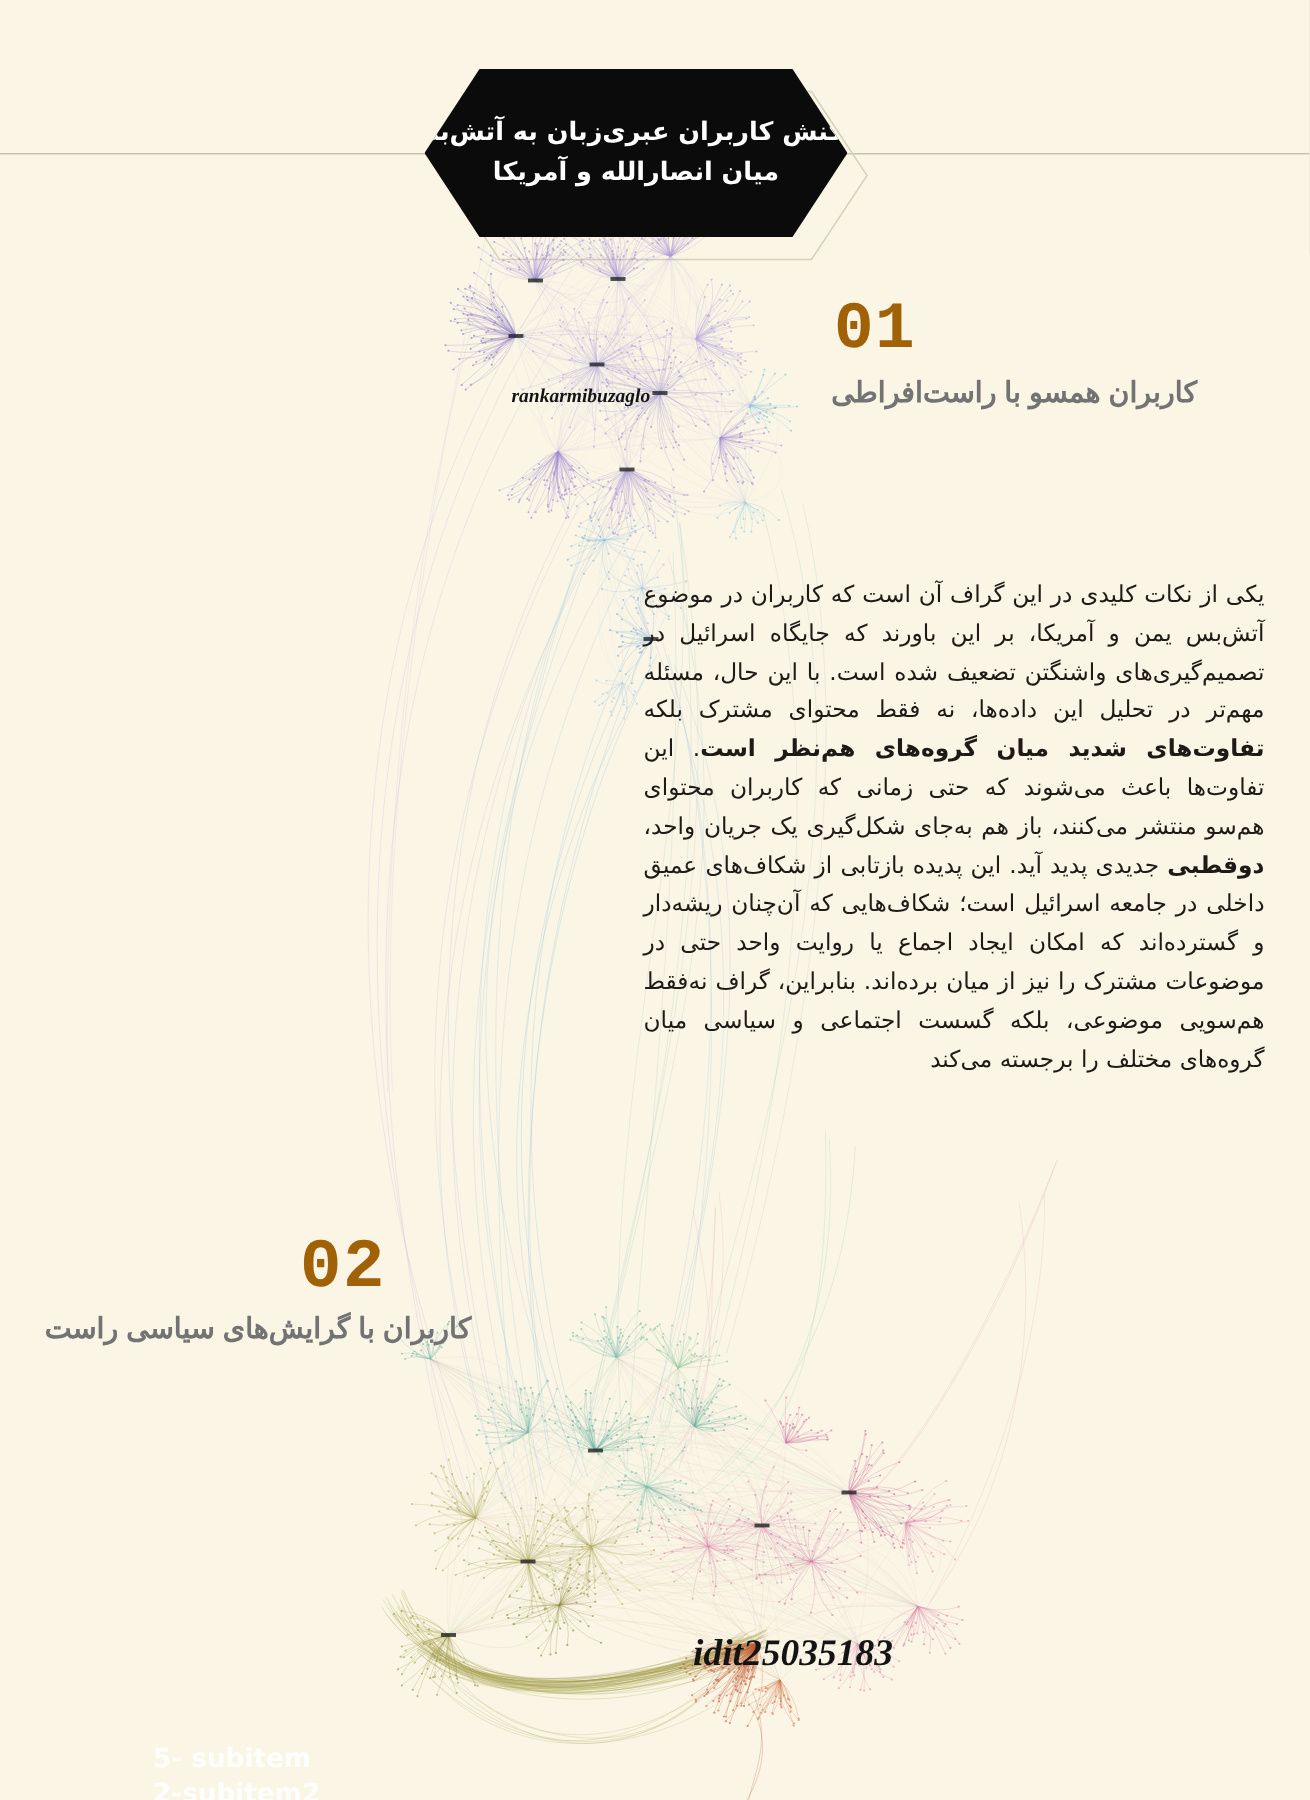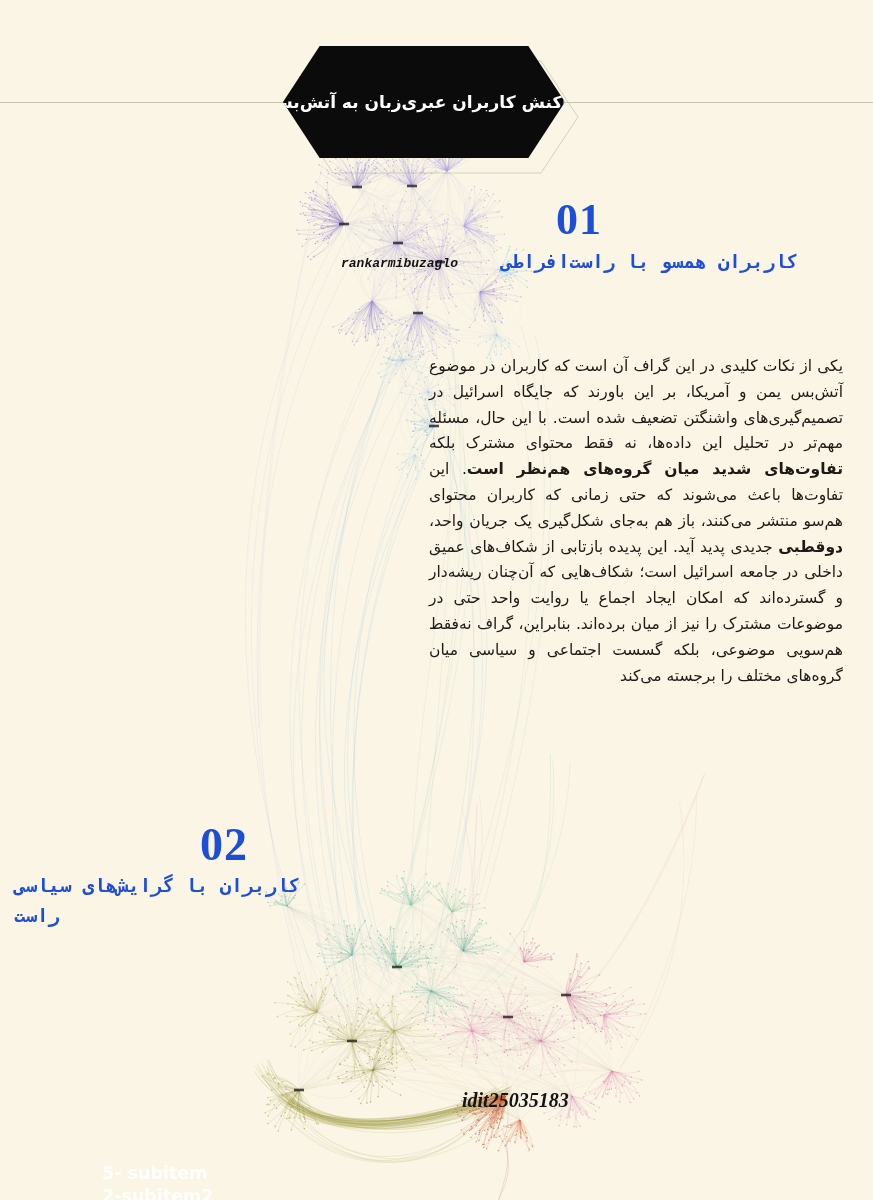--- a/index.html
+++ b/index.html
@@ -19,37 +19,37 @@
   }
   .badge .l1,.badge .l2{
     color:#ffffff;font-weight:bold;font-size:17px;line-height:27px;white-space:nowrap;
   }
   .net{position:absolute;left:0;top:0;z-index:2;pointer-events:none;}
   .graph-label{
     position:absolute;z-index:4;
     font-family:"Liberation Serif",serif;font-style:italic;font-weight:bold;color:#141414;
     white-space:nowrap;
   }
-  #lbl-top{left:341px;top:256px;font-size:13px;font-family:Liberation Mono, monospace;}
+  #lbl-top{left:341px;top:256px;font-size:13px;}
   #lbl-bl{left:206px;top:1070px;font-size:27px;}
-  #lbl-br{left:462px;top:1089px;font-size:20px;}
+  #lbl-br{left:462px;top:1089px;font-size:25px;}
   .sec-num{
-    position:absolute;z-index:4;font-weight:bold;color:#1d4ed8;letter-spacing:1px;
-    font-family:Liberation Serif, serif;line-height:1;
+    position:absolute;z-index:4;font-weight:bold;color:#a16207;letter-spacing:1px;
+    font-family:Liberation Mono, monospace;line-height:1;
   }
   #num1{left:556px;top:198px;font-size:44px;}
   #num2{left:200px;top:822px;font-size:46px;}
   .sec-title{
-    position:absolute;z-index:4;direction:rtl;font-weight:bold;color:#1d4ed8;
-    font-family:Liberation Mono, monospace;
+    position:absolute;z-index:4;direction:rtl;font-weight:bold;color:#737373;
+    font-family:Liberation Sans, sans-serif;
   }
   #title1{right:75px;top:250px;font-size:19px;white-space:nowrap;}
-  #title2{left:14px;top:872px;width:316px;font-size:19px;line-height:30px;text-align:left;}
+  #title2{left:14px;top:872px;width:316px;font-size:19px;line-height:30px;text-align:center;}
   .article{
-    position:absolute;z-index:4;right:30px;top:354px;width:414px;
+    position:absolute;z-index:4;right:30px;top:384px;width:414px;
     direction:rtl;text-align:justify;text-align-last:right;
     font-size:15.5px;line-height:25.8px;color:#1e1a16;
   }
   .article .bold{font-weight:bold;}
   .footnotes{
     position:absolute;z-index:4;left:102px;top:1162px;
     color:#ffffff;font-size:17.5px;line-height:23px;font-weight:bold;opacity:.95;
   }
 </style>
 </head>
@@ -199,20 +199,21 @@
         <path d="M540.8 953.5l.2 0M520.6 949.0l.2 0M539.3 945.2l.2 0M537.3 946.4l.2 0M550.7 956.7l.2 0M528.6 951.7l.2 0M547.8 953.9l.2 0M544.7 958.7l.2 0M524.1 931.6l.2 0M551.4 958.2l.2 0M528.7 952.2l.2 0M545.2 955.1l.2 0M526.7 943.3l.2 0M535.9 947.6l.2 0M554.1 953.7l.2 0M510.2 933.7l.2 0M528.7 949.3l.2 0M534.7 943.1l.2 0M537.5 966.9l.2 0M551.5 959.8l.2 0M531.2 942.7l.2 0M526.6 950.1l.2 0M520.0 947.6l.2 0M529.7 951.2l.2 0M531.6 954.4l.2 0M522.2 951.2l.2 0M532.1 957.8l.2 0M524.4 949.1l.2 0M532.7 938.4l.2 0M551.9 959.7l.2 0" fill="none" stroke="#d077a4" stroke-width="1.3" stroke-opacity="0.6" stroke-linecap="round"></path>
         <path d="M505 1096Q487.2 1097.3 474.6 1107.4M505 1096Q505.4 1109.1 497.7 1118.7M505 1096Q478.2 1099.7 461.9 1119.7M505 1096Q497.9 1113.5 491.6 1127.7M505 1096Q504.4 1126.6 483.8 1147.5M505 1096Q488.8 1109.5 469.5 1110.7M505 1096Q498.4 1110.3 493.9 1122.4M505 1096Q506.6 1108.4 500.4 1118.3M505 1096Q484.8 1103.4 475.8 1122.1M505 1096Q503.0 1109.0 499.5 1119.3M505 1096Q492.3 1103.5 478.8 1101.9M505 1096Q493.6 1098.0 484.1 1098.2M505 1096Q486.2 1113.0 471.9 1128.1M505 1096Q503.6 1104.6 498.2 1110.3M505 1096Q492.5 1120.2 469.5 1130.6M505 1096Q484.0 1098.5 470.3 1112.3M505 1096Q495.7 1101.9 485.5 1100.5M505 1096Q495.4 1107.2 486.1 1114.8M505 1096Q499.8 1118.9 479.7 1130.3M505 1096Q492.0 1110.4 474.5 1113.9M505 1096Q502.9 1119.3 494.0 1137.1M505 1096Q489.0 1120.9 470.8 1137.4M505 1096Q502.4 1104.4 501.8 1111.7M505 1096Q499.9 1110.6 497.2 1123.0M505 1096Q495.0 1107.6 496.9 1122.6M505 1096Q492.0 1122.3 482.6 1144.4M505 1096Q491.4 1108.7 491.6 1127.0M505 1096Q485.1 1111.5 461.5 1110.4M505 1096Q494.2 1107.0 481.9 1111.8M505 1096Q496.4 1095.7 490.5 1101.8M505 1096Q481.9 1089.5 461.7 1101.0M505 1096Q497.7 1107.2 489.4 1114.7M505 1096Q503.4 1113.9 498.2 1128.1M505 1096Q495.6 1100.0 486.9 1100.0M505 1096Q492.6 1100.4 481.4 1099.7M505 1096Q483.7 1093.8 467.6 1106.6M505 1096Q502.6 1105.2 495.8 1110.7M505 1096Q484.4 1118.6 463.7 1133.2M505 1096Q502.5 1117.9 484.4 1130.4M505 1096Q501.2 1119.0 495.9 1137.3M505 1096Q494.0 1111.4 493.5 1128.4M505 1096Q477.1 1099.4 457.6 1114.9M505 1096Q496.0 1106.0 494.2 1117.9M505 1096Q493.8 1096.8 487.0 1105.8M505 1096Q488.6 1103.9 473.8 1106.9M505 1096Q478.5 1099.3 457.4 1105.5M505 1096Q501.0 1106.4 492.3 1111.7M505 1096Q481.9 1095.1 463.3 1101.6M505 1096Q495.4 1111.9 490.5 1126.5M505 1096Q493.8 1111.3 475.9 1114.5M505 1096Q482.4 1115.1 453.5 1112.0M505 1096Q480.8 1108.4 459.8 1116.0M505 1096Q493.7 1103.6 481.1 1102.7M505 1096Q484.5 1094.9 468.8 1105.4M505 1096Q490.2 1115.5 479.2 1132.3M505 1096Q495.4 1104.2 483.3 1103.3M505 1096Q492.8 1116.5 491.3 1137.1M505 1096Q482.8 1116.9 461.3 1130.2M505 1096Q491.4 1104.5 478.7 1108.5M505 1096Q493.5 1096.0 485.3 1103.1M505 1096Q492.0 1111.9 472.2 1113.9M505 1096Q504.9 1105.6 501.0 1113.1M505 1096Q498.0 1112.1 490.2 1124.2M505 1096Q493.1 1111.8 478.8 1120.6M505 1096Q496.1 1125.4 486.5 1148.6M505 1096Q499.7 1105.2 498.7 1114.3M505 1096Q514.0 1124.9 498.3 1150.7M505 1096Q484.1 1094.9 467.1 1099.4M505 1096Q479.5 1098.8 463.6 1117.7M505 1096Q486.7 1104.3 477.3 1119.8M505 1096Q493.9 1095.8 486.2 1103.4M505 1096Q492.3 1101.4 482.2 1106.7M505 1096Q492.6 1105.5 480.9 1111.2M505 1096Q495.0 1101.3 492.7 1112.6M505 1096Q491.5 1110.1 473.8 1113.1M505 1096Q497.4 1108.7 490.5 1118.7M505 1096Q495.4 1106.8 496.0 1120.7M505 1096Q492.9 1112.2 477.6 1120.5M505 1096Q498.7 1103.4 493.8 1109.8M505 1096Q494.2 1108.4 488.7 1121.1M505 1096Q480.4 1109.8 455.7 1109.7M505 1096Q486.0 1117.0 478.8 1140.4M505 1096Q500.4 1110.5 490.7 1119.8M505 1096Q481.0 1103.1 471.1 1126.4M505 1096Q497.5 1101.3 490.7 1104.7M505 1096Q482.0 1110.3 462.3 1120.5M505 1096Q500.9 1105.2 498.5 1113.2M505 1096Q484.9 1106.4 465.2 1106.1M505 1096Q477.0 1094.8 456.7 1112.3M505 1096Q493.9 1104.2 491.7 1117.3M505 1096Q505.5 1108.2 501.8 1117.9M505 1096Q493.0 1099.7 483.0 1102.1M505 1096Q491.9 1110.5 478.7 1119.8M505 1096Q483.9 1116.9 476.1 1141.8M505 1096Q486.7 1109.5 476.1 1125.4M505 1096Q496.4 1104.2 486.7 1107.5M505 1096Q494.1 1118.9 479.2 1134.3M505 1096Q481.7 1116.3 463.9 1134.3M505 1096Q487.4 1119.1 484.0 1144.4M505 1096Q487.6 1096.1 476.1 1109.0M505 1096Q492.3 1119.2 475.5 1134.0M505 1096Q492.7 1101.2 483.7 1107.6M505 1096Q495.9 1120.3 488.7 1140.2M505 1096Q506.2 1108.1 502.8 1117.9M505 1096Q491.5 1100.0 485.5 1112.6M505 1096Q486.5 1114.6 470.9 1129.3M505 1096Q493.8 1113.5 487.6 1129.5M505 1096Q501.2 1104.7 496.1 1110.9M505 1096Q490.9 1109.2 473.0 1110.6M505 1096Q493.0 1115.9 486.8 1134.1" fill="none" stroke="#c05a30" stroke-width="0.55" stroke-opacity="0.3"></path>
         <path d="M474.6 1107.4l.2 0M497.7 1118.7l.2 0M461.9 1119.7l.2 0M491.6 1127.7l.2 0M483.8 1147.5l.2 0M469.5 1110.7l.2 0M493.9 1122.4l.2 0M500.4 1118.3l.2 0M475.8 1122.1l.2 0M499.5 1119.3l.2 0M478.8 1101.9l.2 0M484.1 1098.2l.2 0M471.9 1128.1l.2 0M498.2 1110.3l.2 0M469.5 1130.6l.2 0M470.3 1112.3l.2 0M485.5 1100.5l.2 0M486.1 1114.8l.2 0M479.7 1130.3l.2 0M474.5 1113.9l.2 0M494.0 1137.1l.2 0M470.8 1137.4l.2 0M501.8 1111.7l.2 0M497.2 1123.0l.2 0M496.9 1122.6l.2 0M482.6 1144.4l.2 0M491.6 1127.0l.2 0M461.5 1110.4l.2 0M481.9 1111.8l.2 0M490.5 1101.8l.2 0M461.7 1101.0l.2 0M489.4 1114.7l.2 0M498.2 1128.1l.2 0M486.9 1100.0l.2 0M481.4 1099.7l.2 0M467.6 1106.6l.2 0M495.8 1110.7l.2 0M463.7 1133.2l.2 0M484.4 1130.4l.2 0M495.9 1137.3l.2 0M493.5 1128.4l.2 0M457.6 1114.9l.2 0M494.2 1117.9l.2 0M487.0 1105.8l.2 0M473.8 1106.9l.2 0M457.4 1105.5l.2 0M492.3 1111.7l.2 0M463.3 1101.6l.2 0M490.5 1126.5l.2 0M475.9 1114.5l.2 0M453.5 1112.0l.2 0M459.8 1116.0l.2 0M481.1 1102.7l.2 0M468.8 1105.4l.2 0M479.2 1132.3l.2 0M483.3 1103.3l.2 0M491.3 1137.1l.2 0M461.3 1130.2l.2 0M478.7 1108.5l.2 0M485.3 1103.1l.2 0M472.2 1113.9l.2 0M501.0 1113.1l.2 0M490.2 1124.2l.2 0M478.8 1120.6l.2 0M486.5 1148.6l.2 0M498.7 1114.3l.2 0M498.3 1150.7l.2 0M467.1 1099.4l.2 0M463.6 1117.7l.2 0M477.3 1119.8l.2 0M486.2 1103.4l.2 0M482.2 1106.7l.2 0M480.9 1111.2l.2 0M492.7 1112.6l.2 0M473.8 1113.1l.2 0M490.5 1118.7l.2 0M496.0 1120.7l.2 0M477.6 1120.5l.2 0M493.8 1109.8l.2 0M488.7 1121.1l.2 0M455.7 1109.7l.2 0M478.8 1140.4l.2 0M490.7 1119.8l.2 0M471.1 1126.4l.2 0M490.7 1104.7l.2 0M462.3 1120.5l.2 0M498.5 1113.2l.2 0M465.2 1106.1l.2 0M456.7 1112.3l.2 0M491.7 1117.3l.2 0M501.8 1117.9l.2 0M483.0 1102.1l.2 0M478.7 1119.8l.2 0M476.1 1141.8l.2 0M476.1 1125.4l.2 0M486.7 1107.5l.2 0M479.2 1134.3l.2 0M463.9 1134.3l.2 0M484.0 1144.4l.2 0M476.1 1109.0l.2 0M475.5 1134.0l.2 0M483.7 1107.6l.2 0M488.7 1140.2l.2 0M502.8 1117.9l.2 0M485.5 1112.6l.2 0M470.9 1129.3l.2 0M487.6 1129.5l.2 0M496.1 1110.9l.2 0M473.0 1110.6l.2 0M486.8 1134.1l.2 0" fill="none" stroke="#c05a30" stroke-width="1.3" stroke-opacity="0.6" stroke-linecap="round"></path>
         <path d="M520 1120Q516.2 1124.9 517.0 1130.9M520 1120Q510.7 1131.3 499.1 1136.5M520 1120Q521.9 1126.5 520.2 1132.3M520 1120Q516.0 1124.5 510.5 1125.4M520 1120Q504.5 1125.8 494.2 1135.5M520 1120Q513.0 1134.9 505.3 1146.0M520 1120Q514.9 1134.5 502.1 1141.3M520 1120Q524.5 1136.8 529.0 1150.3M520 1120Q512.4 1121.4 508.1 1127.4M520 1120Q521.0 1130.0 521.1 1138.3M520 1120Q520.6 1130.7 527.3 1138.1M520 1120Q518.0 1127.5 520.5 1134.1M520 1120Q515.3 1123.1 511.7 1125.9M520 1120Q527.8 1129.5 526.9 1141.2M520 1120Q519.6 1130.3 526.6 1137.5M520 1120Q515.5 1125.0 510.3 1127.6M520 1120Q523.0 1135.9 532.4 1146.7M520 1120Q518.2 1136.6 529.3 1148.9M520 1120Q520.6 1129.8 520.7 1137.9M520 1120Q509.9 1126.0 506.6 1136.6M520 1120Q519.5 1128.2 516.4 1134.5M520 1120Q521.8 1125.5 522.6 1130.3M520 1120Q521.8 1128.8 520.2 1136.3M520 1120Q512.7 1130.6 510.1 1141.3M520 1120Q524.9 1125.6 525.2 1132.5M520 1120Q520.6 1128.9 515.0 1135.4M520 1120Q530.5 1131.8 532.4 1145.8M520 1120Q511.7 1124.8 503.6 1126.1M520 1120Q518.1 1132.5 508.3 1139.8M520 1120Q513.5 1125.6 505.9 1126.6M520 1120Q523.5 1127.1 526.1 1133.1M520 1120Q515.0 1135.1 505.6 1145.2M520 1120Q516.9 1131.9 514.8 1141.9M520 1120Q511.0 1130.6 507.1 1141.8M520 1120Q520.6 1132.8 515.0 1142.7" fill="none" stroke="#d4754c" stroke-width="0.55" stroke-opacity="0.3"></path>
         <path d="M517.0 1130.9l.2 0M499.1 1136.5l.2 0M520.2 1132.3l.2 0M510.5 1125.4l.2 0M494.2 1135.5l.2 0M505.3 1146.0l.2 0M502.1 1141.3l.2 0M529.0 1150.3l.2 0M508.1 1127.4l.2 0M521.1 1138.3l.2 0M527.3 1138.1l.2 0M520.5 1134.1l.2 0M511.7 1125.9l.2 0M526.9 1141.2l.2 0M526.6 1137.5l.2 0M510.3 1127.6l.2 0M532.4 1146.7l.2 0M529.3 1148.9l.2 0M520.7 1137.9l.2 0M506.6 1136.6l.2 0M516.4 1134.5l.2 0M522.6 1130.3l.2 0M520.2 1136.3l.2 0M510.1 1141.3l.2 0M525.2 1132.5l.2 0M515.0 1135.4l.2 0M532.4 1145.8l.2 0M503.6 1126.1l.2 0M508.3 1139.8l.2 0M505.9 1126.6l.2 0M526.1 1133.1l.2 0M505.6 1145.2l.2 0M514.8 1141.9l.2 0M507.1 1141.8l.2 0M515.0 1142.7l.2 0" fill="none" stroke="#d4754c" stroke-width="1.3" stroke-opacity="0.6" stroke-linecap="round"></path>
       </g>
     </svg>
 
   <div class="badge">
     <span class="l1">واکنش کاربران عبری‌زبان به آتش‌بس</span>
+    <span class="l2">میان انصارالله و آمریکا</span>
   </div>
 
   <div class="graph-label" id="lbl-top">rankarmibuzaglo</div>
   <div class="graph-label" id="lbl-br">idit25035183</div>
 
   <div class="sec-num" id="num1">01</div>
   <div class="sec-title" id="title1">کاربران همسو با راست‌افراطی</div>
 
   <div class="article"><span>یکی از نکات کلیدی در این گراف آن است که کاربران در موضوع آتش‌بس یمن و آمریکا، بر این باورند که جایگاه اسرائیل در تصمیم‌گیری‌های واشنگتن تضعیف شده است. با این حال، مسئله مهم‌تر در تحلیل این داده‌ها، نه فقط محتوای مشترک بلکه </span><span class="bold">تفاوت‌های شدید میان گروه‌های هم‌نظر است</span><span>. این تفاوت‌ها باعث می‌شوند که حتی زمانی که کاربران محتوای هم‌سو منتشر می‌کنند، باز هم به‌جای شکل‌گیری یک جریان واحد، </span><span class="bold">دوقطبی</span><span> جدیدی پدید آید. این پدیده بازتابی از شکاف‌های عمیق داخلی در جامعه اسرائیل است؛ شکاف‌هایی که آن‌چنان ریشه‌دار و گسترده‌اند که امکان ایجاد اجماع یا روایت واحد حتی در موضوعات مشترک را نیز از میان برده‌اند. بنابراین، گراف نه‌فقط هم‌سویی موضوعی، بلکه گسست اجتماعی و سیاسی میان گروه‌های مختلف را برجسته می‌کند</span></div>
 

